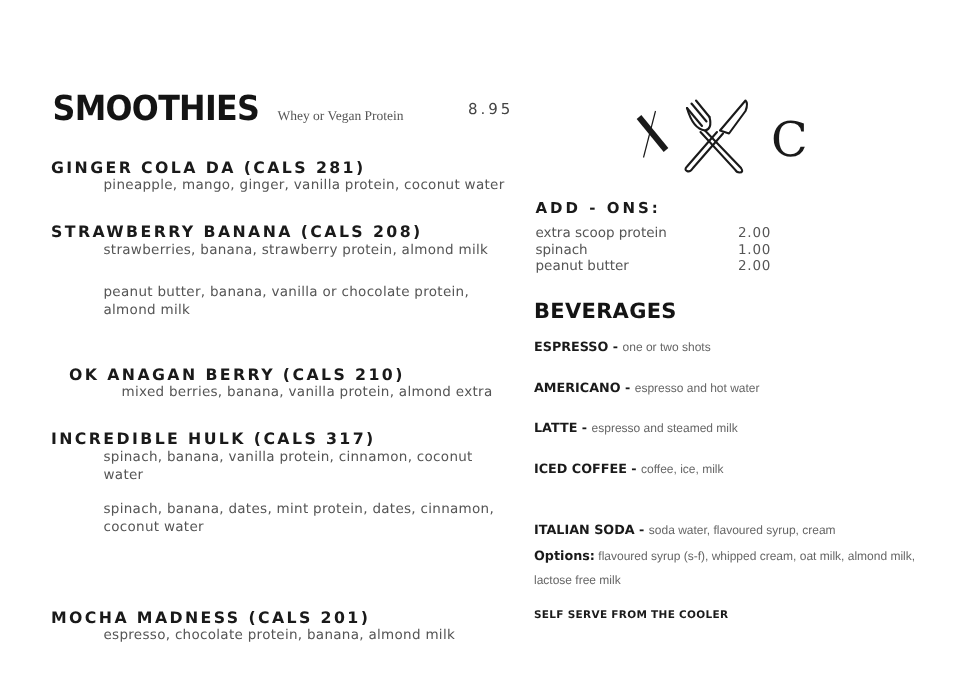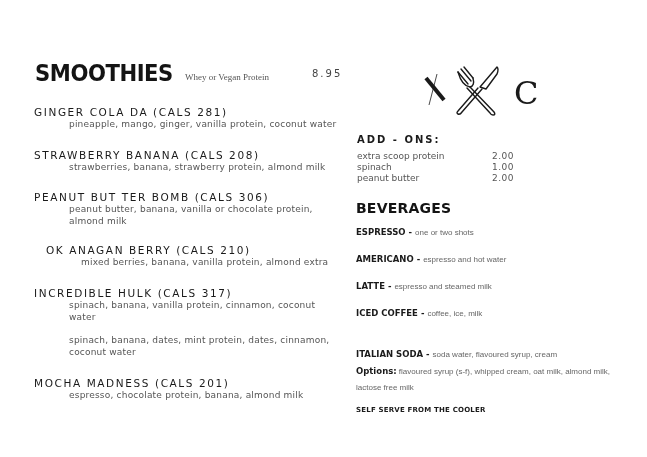--- a/index.html
+++ b/index.html
@@ -16,21 +16,21 @@
     position: absolute; left: 185px; top: 72px;
     font-family: Liberation Serif, serif; font-size: 9px; color: #555;
   }
   .price {
     position: absolute; left: 312px; top: 68px;
     font-family: "DejaVu Sans", sans-serif; font-size: 10px; color: #444; letter-spacing: 2px;
   }
 
   .smoothie { position: absolute; left: 34px; width: 320px; }
   .s-name {
-    font-family: "DejaVu Sans", sans-serif; font-weight: normal;
+    font-family: "DejaVu Sans", sans-serif; font-weight: bold;
     font-size: 10.5px; letter-spacing: 1.6px; color: #1a1a1a; line-height: 14px;
   }
   .s-desc {
     font-family: "DejaVu Sans", sans-serif; font-size: 9px;
     color: #555; line-height: 11.5px; letter-spacing: 0.2px; padding-left: 35px;
   }
 
   .logo { position: absolute; left: 418px; top: 60px; width: 130px; height: 58px; }
 
   .addons-title {
@@ -79,35 +79,34 @@
 
 <div class="smoothie" style="top:105px;">
   <div class="s-name">GINGER COLA DA (CALS 281)</div>
   <div class="s-desc">pineapple, mango, ginger, vanilla protein, coconut water</div>
 </div>
 <div class="smoothie" style="top:148px;">
   <div class="s-name">STRAWBERRY BANANA (CALS 208)</div>
   <div class="s-desc">strawberries, banana, strawberry protein, almond milk</div>
 </div>
 <div class="smoothie" style="top:190px; width:290px;">
-  <div class="s-name">PEANUT BUT TER BOMB (CALS 306)</div>
   <div class="s-desc">peanut butter, banana, vanilla or chocolate protein, almond milk</div>
 </div>
 <div class="smoothie" style="top:243px;margin-left:12px;">
   <div class="s-name">OK ANAGAN BERRY (CALS 210)</div>
   <div class="s-desc">mixed berries, banana, vanilla protein, almond extra</div>
 </div>
 <div class="smoothie" style="top:286px; width:300px;">
   <div class="s-name">INCREDIBLE HULK (CALS 317)</div>
   <div class="s-desc">spinach, banana, vanilla protein, cinnamon, coconut water</div>
 </div>
 <div class="smoothie" style="top:335px; width:310px;">
   <div class="s-desc">spinach, banana, dates, mint protein, dates, cinnamon, coconut water</div>
 </div>
-<div class="smoothie" style="top:376px;">
+<div class="smoothie" style="top:405px;">
   <div class="s-name">MOCHA MADNESS (CALS 201)</div>
   <div class="s-desc">espresso, chocolate protein, banana, almond milk</div>
 </div>
 
 <div class="logo">
   <svg width="130" height="58" viewBox="0 0 130 58">
 
     <g>
       <line x1="8" y1="18" x2="26" y2="40" stroke="#1a1a1a" stroke-width="4"></line>
       <line x1="19" y1="14" x2="11" y2="45" stroke="#1a1a1a" stroke-width="0.8"></line>

